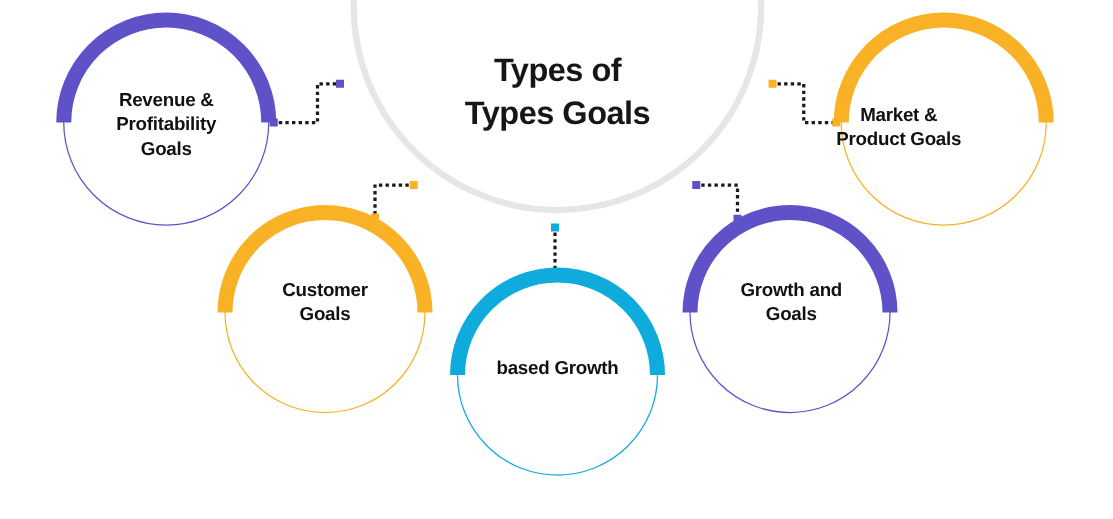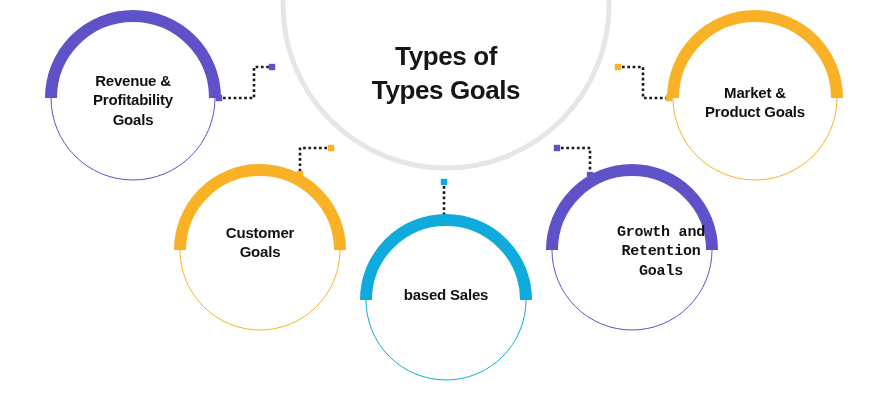--- a/index.html
+++ b/index.html
@@ -107,18 +107,18 @@
         </g>
       </g>
 
   </svg>
 
   <div class="center-title" id="center-title" style="left:306px; top:40px; width:280px; font-size:26px;"><div>Types of</div><div>Types Goals</div></div>
 
   <div id="labels">
       <div class="node-label" style="left: 56px; width: 154px; font-size: 15px; top: 71.2px;"><div>Revenue &amp;</div><div>Profitability</div><div>Goals</div></div>
       <div class="node-label" style="left: 185px; width: 150px; font-size: 15px; top: 223.2px; text-align: center;"><div>Customer</div><div>Goals</div></div>
-      <div class="node-label" style="left: 371px; width: 150px; font-size: 15px; top: 284.8px;"><div>based Sales</div></div>
-      <div class="node-label" style="left: 586px; width: 150px; font-size: 15px; top: 223.2px; font-family: Liberation Mono, monospace;"><div>Growth and</div><div>Retention</div><div>Goals</div></div>
-      <div class="node-label" style="left: 678px; width: 154px; font-size: 15px; top: 82.8px;"><div>Market &amp;</div><div>Product Goals</div></div>
+      <div class="node-label" style="left: 371px; width: 150px; font-size: 15px; top: 284.8px;"><div>based Growth</div></div>
+      <div class="node-label" style="left: 558px; width: 150px; font-size: 15px; top: 223.2px;"><div>Growth and</div><div>Goals</div></div>
+      <div class="node-label" style="left: 642px; width: 154px; font-size: 15px; top: 82.8px;"><div>Market &amp;</div><div>Product Goals</div></div>
     </div>
 
 </div>
 
 </body></html>

